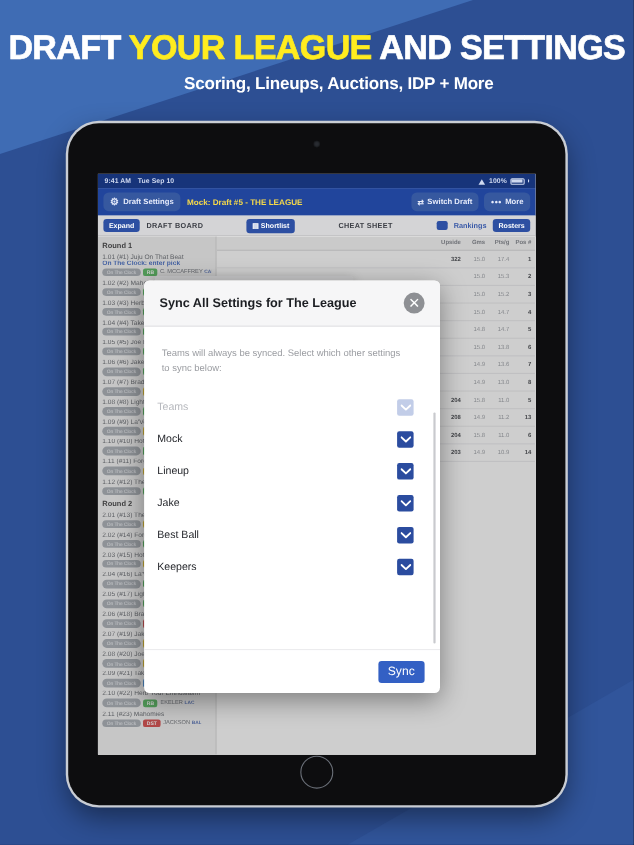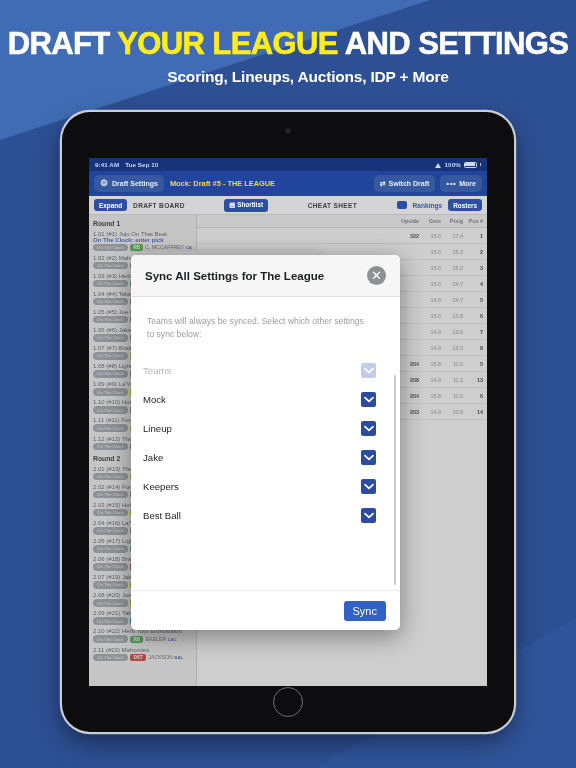--- a/index.html
+++ b/index.html
@@ -647,35 +647,35 @@
               </div>
               <div class="opt">
                 <span class="opt-label">Jake</span>
                 <span class="cbx">
                   <svg width="10" height="7" viewBox="0 0 10 7">
                     <path d="M1 1.6 L5 5.4 L9 1.6" stroke="#fff" stroke-width="1.7" fill="none" stroke-linecap="round" stroke-linejoin="round"></path>
                   </svg>
                 </span>
               </div>
               <div class="opt">
+                <span class="opt-label">Best Ball</span>
+                <span class="cbx">
+                  <svg width="10" height="7" viewBox="0 0 10 7">
+                    <path d="M1 1.6 L5 5.4 L9 1.6" stroke="#fff" stroke-width="1.7" fill="none" stroke-linecap="round" stroke-linejoin="round"></path>
+                  </svg>
+                </span>
+              </div>
+              <div class="opt">
                 <span class="opt-label">Keepers</span>
                 <span class="cbx">
                   <svg width="10" height="7" viewBox="0 0 10 7">
                     <path d="M1 1.6 L5 5.4 L9 1.6" stroke="#fff" stroke-width="1.7" fill="none" stroke-linecap="round" stroke-linejoin="round"></path>
                   </svg>
                 </span>
               </div>
-              <div class="opt">
-                <span class="opt-label">Best Ball</span>
-                <span class="cbx">
-                  <svg width="10" height="7" viewBox="0 0 10 7">
-                    <path d="M1 1.6 L5 5.4 L9 1.6" stroke="#fff" stroke-width="1.7" fill="none" stroke-linecap="round" stroke-linejoin="round"></path>
-                  </svg>
-                </span>
-              </div>
             </div>
           <div class="m-scroll"></div>
         </div>
         <div class="modal-ftr">
           <div class="sync-btn">Sync</div>
         </div>
       </div>
 
     </div>
   </div>

